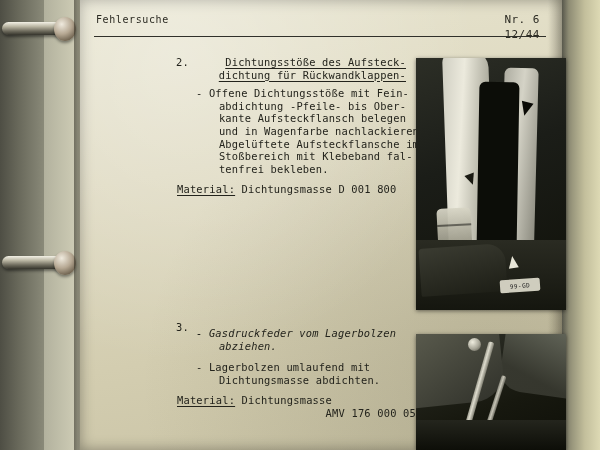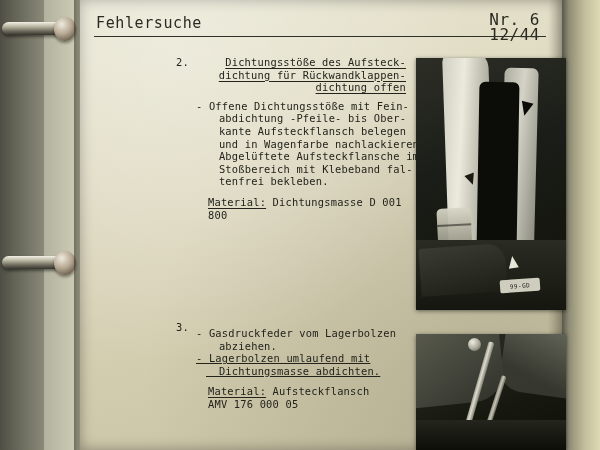--- a/index.html
+++ b/index.html
@@ -97,28 +97,28 @@
   
   .hdr {
     position: absolute;
     left: 14px; top: 14px;
     width: 452px;
     color: #2b2a22;
   }
   .hdr-title {
     position: absolute;
     left: 2px; top: 0;
-    font-size: 15px;
+    font-size: 10px;
     letter-spacing: .6px;
   }
   .hdr-right {
     position: absolute;
     right: 6px; top: -2px;
     text-align: left;
-    font-size: 16px;
+    font-size: 11px;
     line-height: 15px;
     letter-spacing: .5px;
   }
   .hdr-rule {
     position: absolute;
     left: 0; top: 22px;
     width: 452px;
     border-top: 1.6px solid #30302a;
   }
 
@@ -144,25 +144,25 @@
     text-align: right;
   }
   .u { text-decoration: underline; text-underline-offset: 2px; }
   .para {
     margin-left: 30px;
     margin-top: 6px;
     text-indent: -10px;
   }
   .para2 {
     margin-left: 30px;
+    margin-top: 9px;
     text-indent: -10px;
-    text-decoration: underline;
   }
   .mat {
-    margin-left: 32px;
+    margin-left: 1px;
     margin-top: 8px;
   }
   .mat .lbl { text-decoration: underline; text-underline-offset: 2px; }
 
   .sec3 { position: absolute; left: 0; top: 265px; width: 240px; }
 
   
   .photo {
     position: absolute;
     background: #14150f;
@@ -344,45 +344,44 @@
       <div class="hdr-rule"></div>
     </div>
 
     <div class="body">
 
       <div class="sec">
         <div class="sec-num">2.</div>
         <div class="sec-head">
           <div class="u">Dichtungsstöße des Aufsteck-</div>
           <div class="u">dichtung für Rückwandklappen-</div>
-          <div class="u">dichtung offen</div>
         </div>
         <div class="para" style="white-space: pre;">- Offene Dichtungsstöße mit Fein-
   abdichtung -Pfeile- bis Ober-
   kante Aufsteckflansch belegen
   und in Wagenfarbe nachlackieren.
   Abgelüftete Aufsteckflansche im
   Stoßbereich mit Klebeband fal-
   tenfrei bekleben.</div>
         <div class="mat">
           <span class="lbl">Material:</span>
           <span>Dichtungsmasse D 001 800</span>
         </div>
       </div>
 
       <div class="sec sec3">
         <div class="sec-num">3.</div>
-        <div class="para" style="white-space: pre;">- Gasdruckfeder vom Lagerbolzen
+        <div class="para" style="white-space: pre; font-style: italic;">- Gasdruckfeder vom Lagerbolzen
   abziehen.</div>
         <div class="para2" style="white-space: pre;">- Lagerbolzen umlaufend mit
   Dichtungsmasse abdichten.</div>
         <div class="mat">
           <span class="lbl">Material:</span>
-          <span>Aufsteckflansch</span>
-          <div style="margin-left:0;">AMV 176 000 05</div>
+          <span>Dichtungsmasse</span>
+          <div style="margin-left:0;text-align:right;">AMV 176 000 05</div>
         </div>
       </div>
 
     </div>
 
     <div class="photo photo1">
       <div class="p1-sky"></div>
       <div class="p1-pillar"></div>
       <div class="p1-pillar2"></div>
       <div class="p1-dark"></div>

